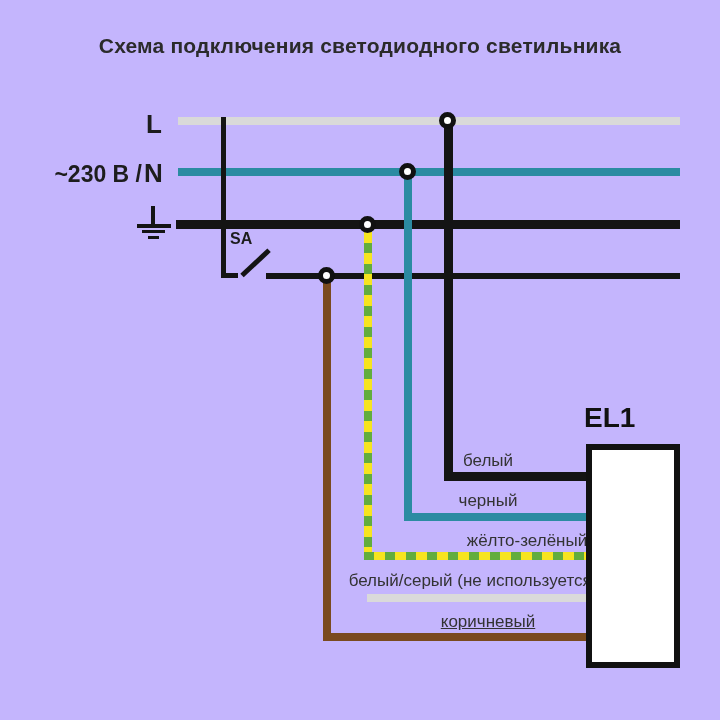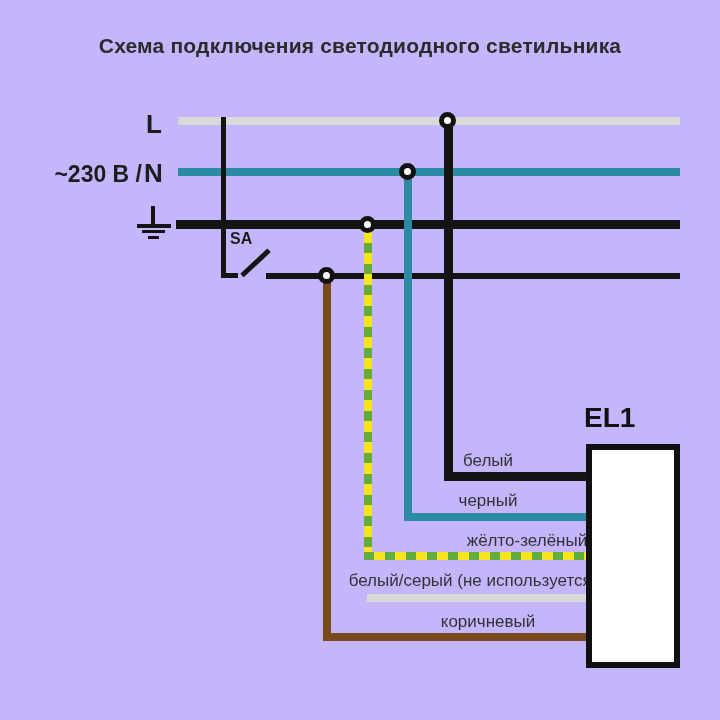--- a/index.html
+++ b/index.html
@@ -91,21 +91,21 @@
 
   <div class="abs" style="left:367px;top:594px;width:229px;height:8px;background:var(--white-gray-wire);"></div>
 
   <div class="abs" style="left:323px;top:275px;width:8px;height:366px;background:var(--brown);"></div>
   <div class="abs" style="left:323px;top:633px;width:273px;height:8px;background:var(--brown);"></div>
 
   <div class="abs wlabel" style="left:488px;top:452px;">белый</div>
   <div class="abs wlabel" style="left:488px;top:492px;">черный</div>
   <div class="abs wlabel" style="left:487px;top:532px;margin-left:40px;">жёлто-зелёный</div>
   <div class="abs wlabel" style="left:473px;top:572px;">белый/серый (не используется)</div>
-  <div class="abs wlabel" style="left:488px;top:613px;">коричневый</div>
+  <div class="abs wlabel" style="left:488px;top:613px;text-decoration:underline;">коричневый</div>
 
   <div class="abs node" style="left:439px;top:112px;"></div>
   <div class="abs node" style="left:399px;top:163px;"></div>
   <div class="abs node" style="left:359px;top:216px;"></div>
   <div class="abs node" style="left:318px;top:267px;"></div>
 
   <div class="abs el1-label" style="left:584px;top:404px;">EL1</div>
   <div class="abs el1-box" style="left:586px;top:444px;width:94px;height:224px;"></div>
 
 </div>

